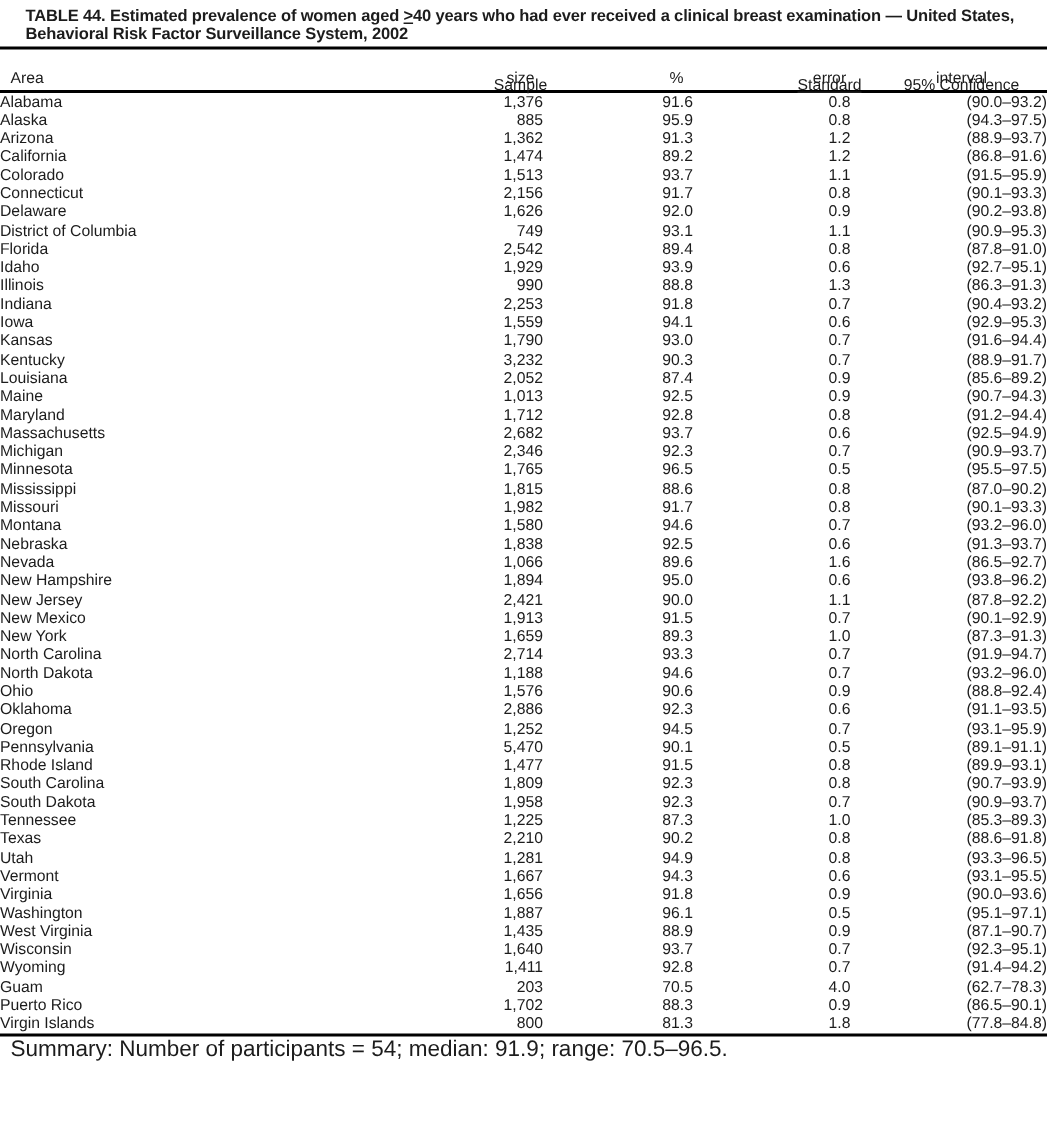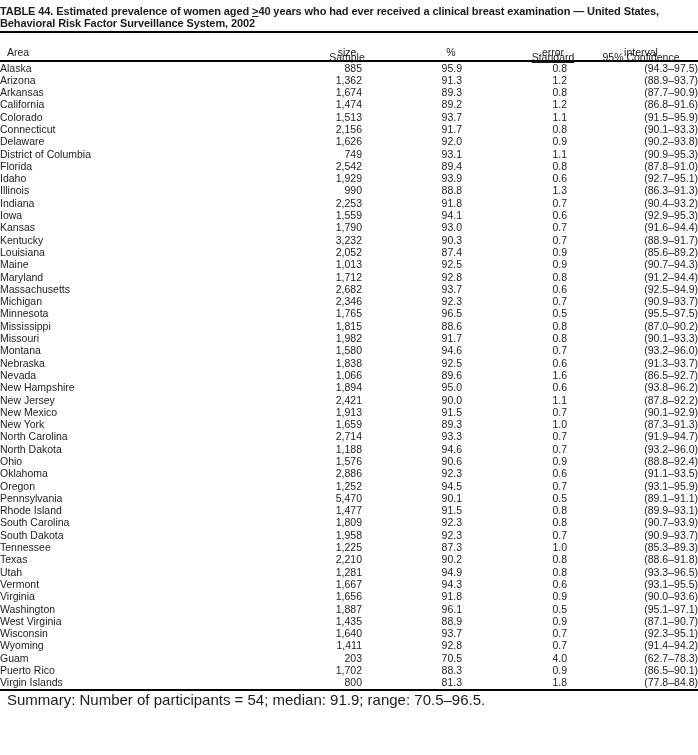--- a/index.html
+++ b/index.html
@@ -10,21 +10,21 @@
   .page {
     position: relative;
     width: 698px;
     height: 755px;
     background: #ffffff;
     color: #1c1c1c;
     font-family: "Liberation Sans", "DejaVu Sans", sans-serif;
     overflow: hidden;
   }
   .title {
-    padding: 5px 4px 0 0;
+    padding: 5px 4px 0 17px;
     font-size: 11px;
     font-weight: bold;
     line-height: 12px;
     white-space: nowrap;
     letter-spacing: -0.1px;
   }
   .geq {
     text-decoration: underline;
     text-underline-offset: 1px;
   }
@@ -104,41 +104,41 @@
   <table class="data">
     <colgroup>
       <col style="width:300px">
       <col style="width:62px">
       <col style="width:100px">
       <col style="width:105px">
       <col style="width:131px">
     </colgroup>
     <tbody>
         <tr>
+          <td class="c-area">Alabama</td>
+          <td class="c-sample">1,376</td>
+          <td class="c-pct">91.6</td>
+          <td class="c-se">0.8</td>
+          <td class="c-ci">(90.0–93.2)</td>
+        </tr>
+        <tr>
           <td class="c-area">Alaska</td>
           <td class="c-sample">885</td>
           <td class="c-pct">95.9</td>
           <td class="c-se">0.8</td>
           <td class="c-ci">(94.3–97.5)</td>
         </tr>
         <tr>
           <td class="c-area">Arizona</td>
           <td class="c-sample">1,362</td>
           <td class="c-pct">91.3</td>
           <td class="c-se">1.2</td>
           <td class="c-ci">(88.9–93.7)</td>
         </tr>
         <tr>
-          <td class="c-area">Arkansas</td>
-          <td class="c-sample">1,674</td>
-          <td class="c-pct">89.3</td>
-          <td class="c-se">0.8</td>
-          <td class="c-ci">(87.7–90.9)</td>
-        </tr>
-        <tr>
           <td class="c-area">California</td>
           <td class="c-sample">1,474</td>
           <td class="c-pct">89.2</td>
           <td class="c-se">1.2</td>
           <td class="c-ci">(86.8–91.6)</td>
         </tr>
         <tr>
           <td class="c-area">Colorado</td>
           <td class="c-sample">1,513</td>
           <td class="c-pct">93.7</td>

